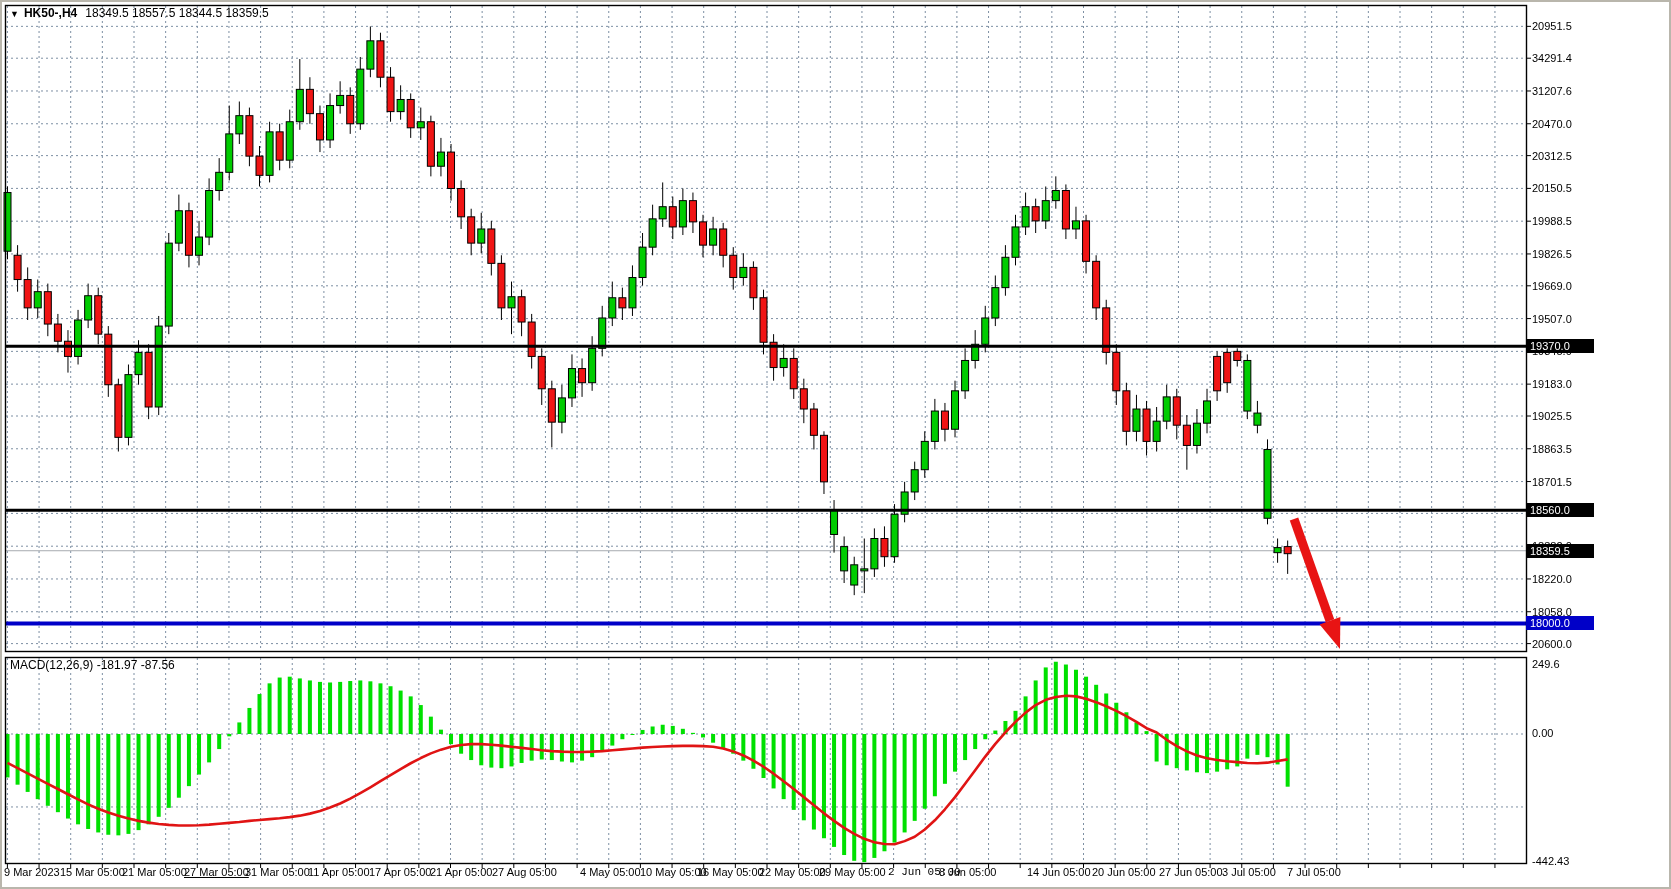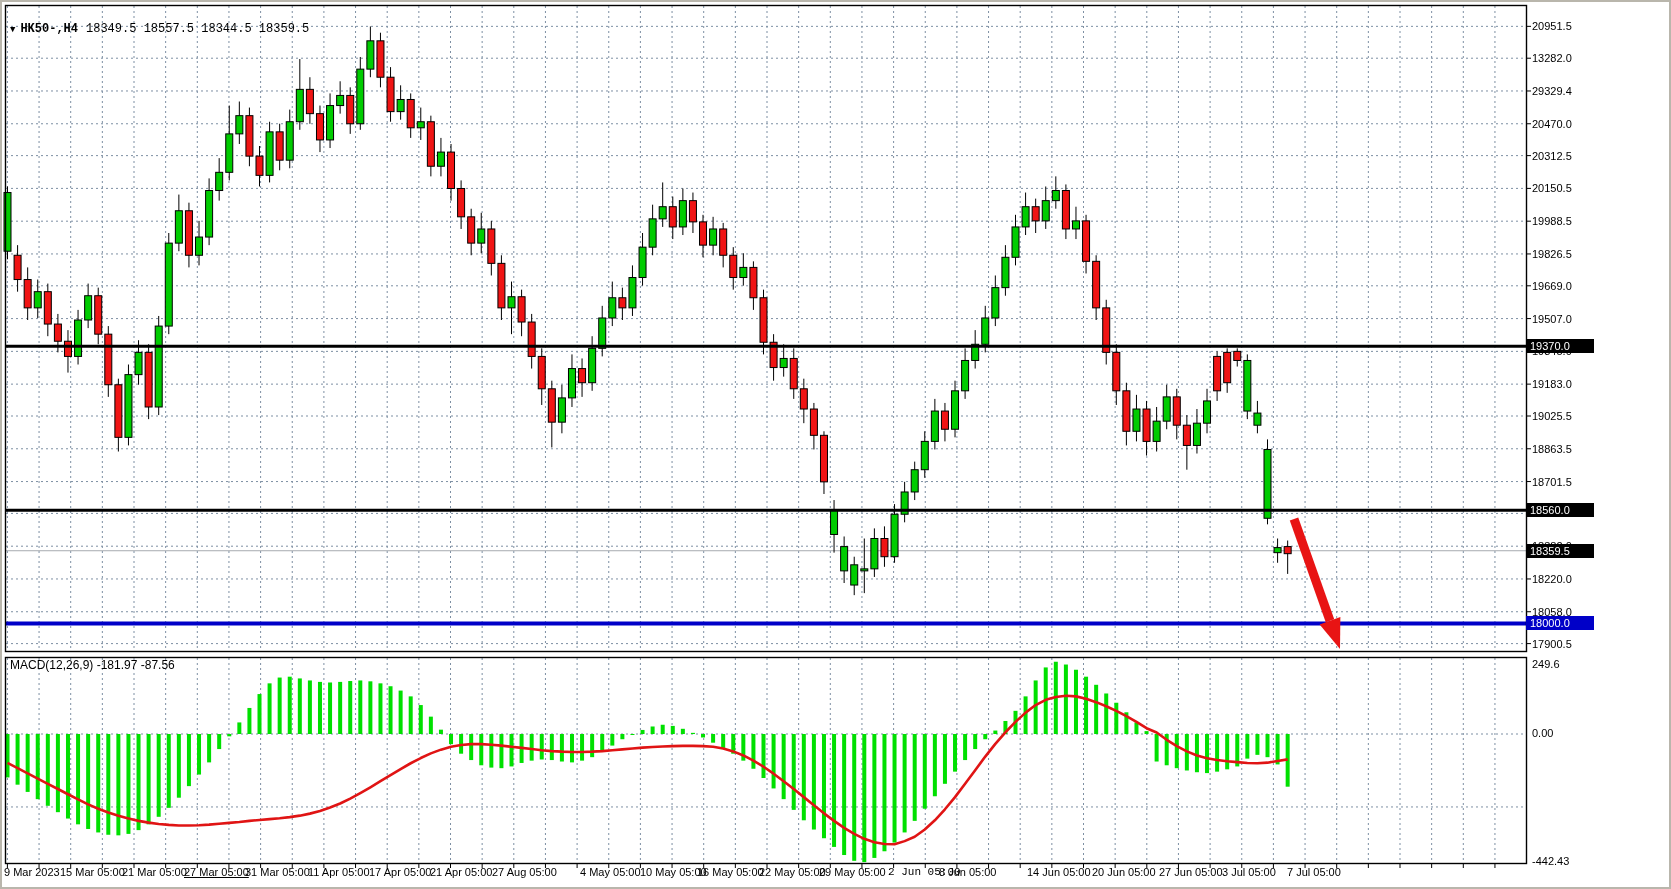--- a/index.html
+++ b/index.html
@@ -1,21 +1,21 @@
 <!DOCTYPE html>
 <html><head>
 <meta charset="utf-8">
 <style>
   html,body{margin:0;padding:0;background:#d6d3ca;}
   #stage{position:relative;width:1671px;height:889px;background:#ffffff;
          font-family:"Liberation Sans", sans-serif;overflow:hidden;
          border:2px solid #b9b6ac;box-sizing:border-box;}
   #chart-svg{position:absolute;left:0;top:0;}
   .overlay{position:absolute;color:#000;white-space:nowrap;}
-  #title-bar{left:8px;top:20px;font-size:12px;font-family:Liberation Mono, monospace;}
+  #title-bar{left:8px;top:4px;font-size:12px;}
   #title-bar .tri{font-size:9px;margin-right:5px;cursor:pointer;}
   #title-bar .sym{font-weight:bold;margin-right:8px;}
   #macd-label{left:8px;top:656px;font-size:12px;}
   .price-label{position:absolute;left:1530px;font-size:11px;color:#000;}
   .time-label{position:absolute;top:864px;font-size:11px;color:#000;}
   .macd-scale{position:absolute;left:1530px;font-size:11px;color:#000;}
   .badge{position:absolute;left:1524px;font-size:11px;color:#fff;
          padding:1px 20px 1px 4px;line-height:12px;min-width:44px;}
 </style>
 </head>
@@ -615,39 +615,39 @@
     </svg>
 
   <div id="title-bar" class="overlay">
     <span class="tri">▼</span><span class="sym">HK50-,H4</span><span>18349.5 18557.5 18344.5 18359.5</span>
   </div>
 
   <div id="macd-label" class="overlay">MACD(12,26,9) -181.97 -87.56</div>
 
   <div id="price-axis">
       <div class="price-label" style="top: 18.3441px;">20951.5</div>
-      <div class="price-label" style="top: 50.2086px;">13282.0</div>
-      <div class="price-label" style="top: 82.9834px;">29329.4</div>
+      <div class="price-label" style="top: 50.2086px;">34291.4</div>
+      <div class="price-label" style="top: 82.9834px;">31207.6</div>
       <div class="price-label" style="top: 115.758px;">20470.0</div>
       <div class="price-label" style="top: 147.623px;">20312.5</div>
       <div class="price-label" style="top: 180.398px;">20150.5</div>
       <div class="price-label" style="top: 213.172px;">19988.5</div>
       <div class="price-label" style="top: 245.947px;">19826.5</div>
       <div class="price-label" style="top: 277.812px;">19669.0</div>
       <div class="price-label" style="top: 310.587px;">19507.0</div>
       <div class="price-label" style="top: 343.361px;">19345.0</div>
       <div class="price-label" style="top: 376.136px;">19183.0</div>
       <div class="price-label" style="top: 408.001px; text-align: right;">19025.5</div>
       <div class="price-label" style="top: 440.776px;">18863.5</div>
       <div class="price-label" style="top: 473.551px;">18701.5</div>
       <div class="price-label" style="top: 505.415px;">18544.0</div>
       <div class="price-label" style="top: 538.19px;">18382.0</div>
       <div class="price-label" style="top: 570.965px;">18220.0</div>
       <div class="price-label" style="top: 603.74px;">18058.0</div>
-      <div class="price-label" style="top: 635.604px;">17900.5</div>
+      <div class="price-label" style="top: 635.604px;">20600.0</div>
     </div>
   <div id="time-axis">
       <div class="time-label" style="left: 2px;">9 Mar 2023</div>
       <div class="time-label" style="left: 58px;">15 Mar 05:00</div>
       <div class="time-label" style="left: 120px;">21 Mar 05:00</div>
       <div class="time-label" style="left: 182px; text-decoration: underline;">27 Mar 05:00</div>
       <div class="time-label" style="left: 243px;">31 Mar 05:00</div>
       <div class="time-label" style="left: 306px; text-align: right;">11 Apr 05:00</div>
       <div class="time-label" style="left: 367px;">17 Apr 05:00</div>
       <div class="time-label" style="left: 428px;">21 Apr 05:00</div>

